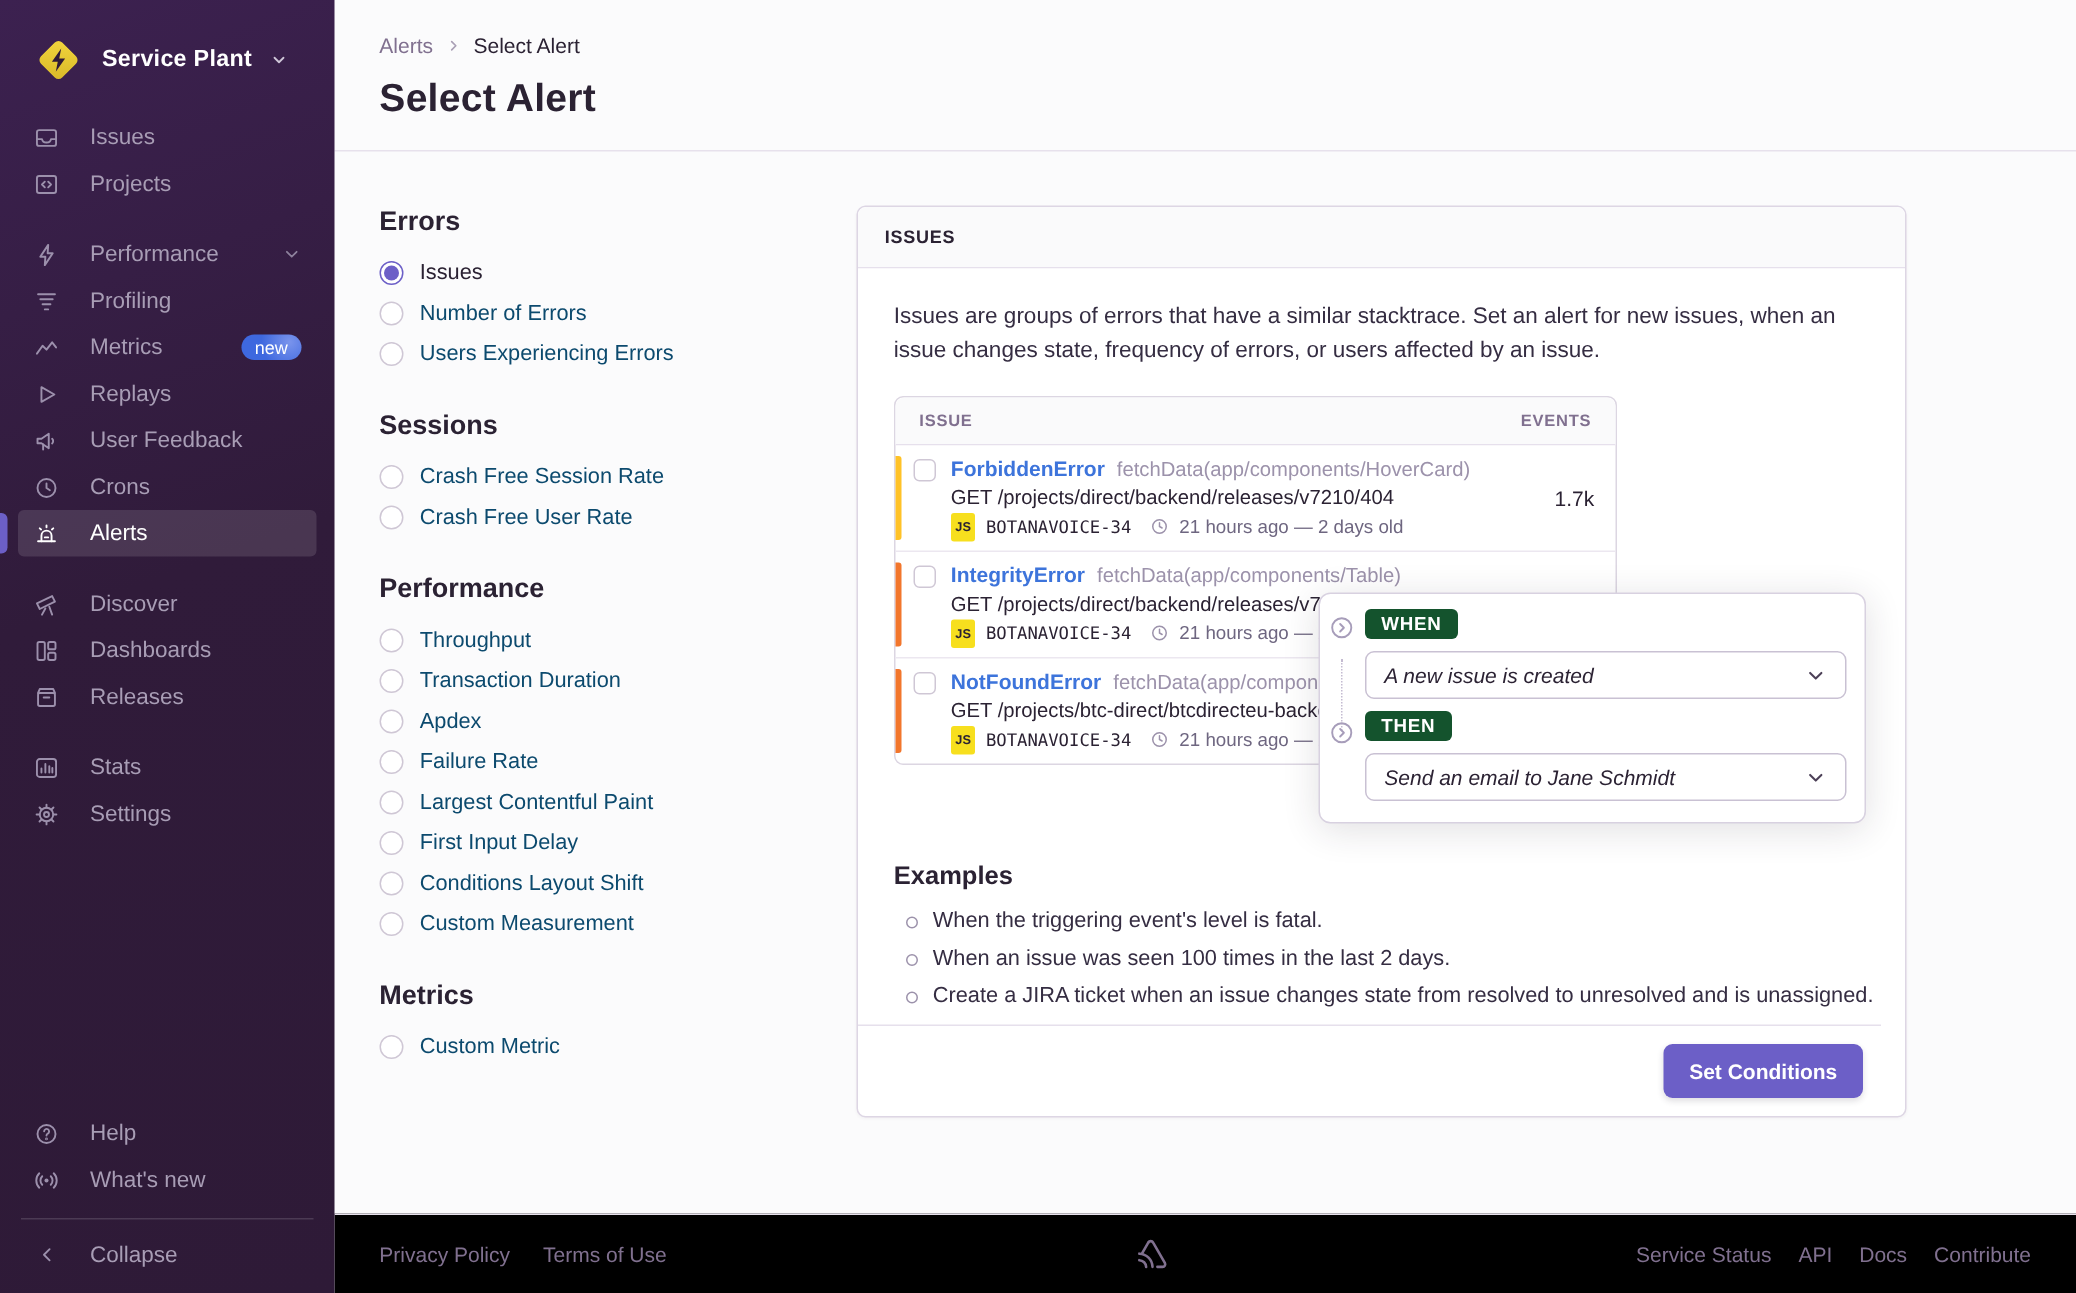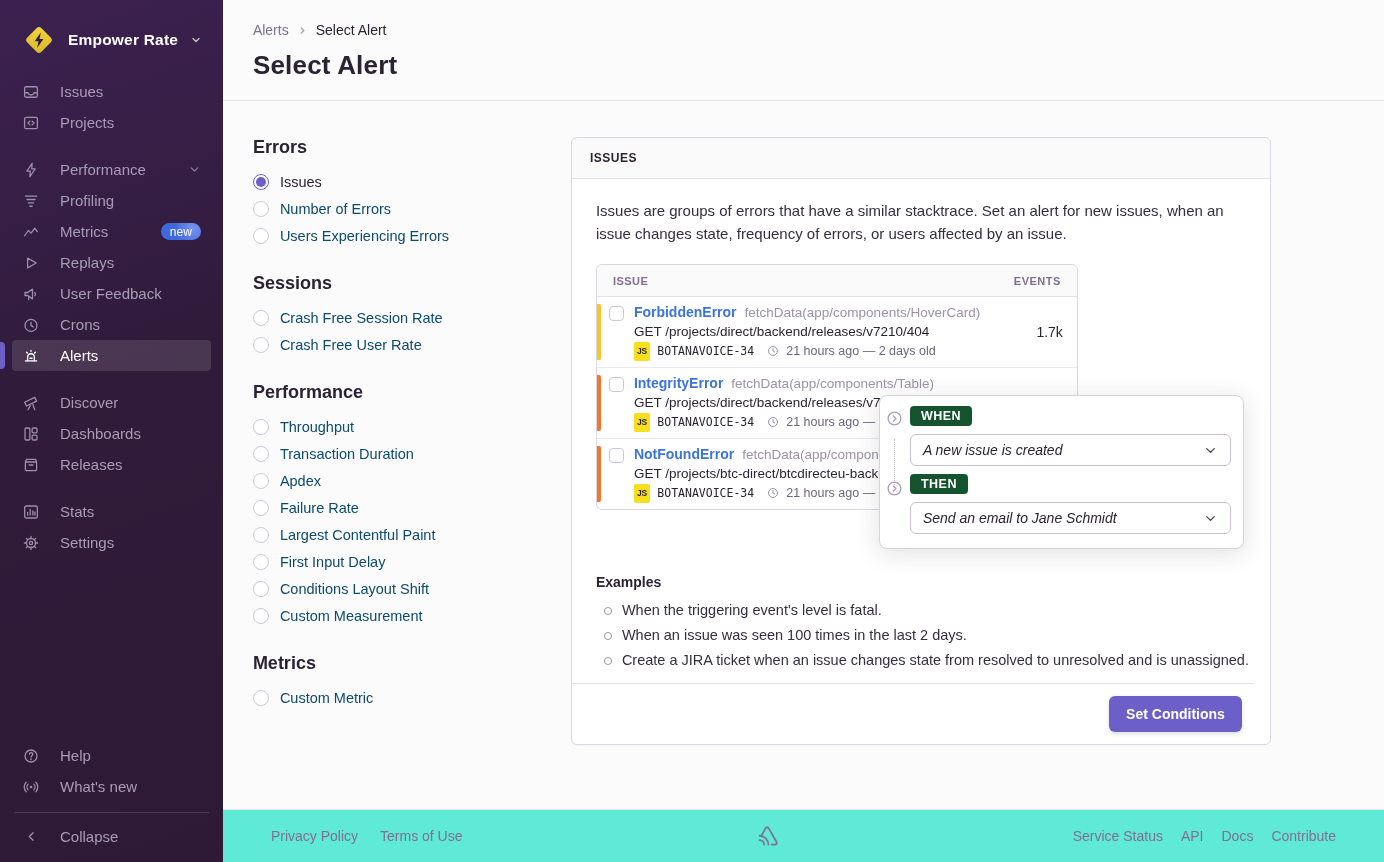--- a/index.html
+++ b/index.html
@@ -76,21 +76,21 @@
   .culprit { color:#9c92ab; font-size:13.5px; }
   .l2 { font-size:13.5px; color:#2b2233; white-space:nowrap; overflow:hidden; line-height:19px; }
   .l3 { display:flex; align-items:center; gap:7px; line-height:17px; margin-top:1px; white-space:nowrap; }
   .js-badge { background:#f7df1e; color:#2b2233; font-weight:700; font-size:8.5px; padding:1px 3px;
     border-radius:2px; }
   .proj { font-family:"DejaVu Sans Mono", monospace; font-size:11.5px; color:#2b2233; }
   .clock { color:#9c92ab; display:flex; margin-left:6px; }
   .age { font-size:12.5px; color:#6e6680; }
   .events { align-self:center; width:46px; text-align:right; font-size:14px; color:#2b2233; }
 
-  .examples-h { margin:64px 0 0 6px; font-size:14px; font-weight:600; color:#2b2233; }
+  .examples-h { margin:64px 0 0 6px; font-size:17px; font-weight:600; color:#2b2233; }
   .ex-list { margin:12px 0 0 14px; list-style:none; }
   .ex-list li { position:relative; padding-left:18px; font-size:14.5px; color:#352d42; margin-bottom:9px; }
   .ex-list li::before { content:""; position:absolute; left:0; top:5px; width:6px; height:6px;
     border:1.5px solid #9c92ab; border-radius:50%; }
 
   .panel-f { position:absolute; left:0; right:16px; bottom:0; border-top:1px solid #e6e0ec;
     padding:12px 12px; display:flex; justify-content:flex-end; }
   .btn-primary { background:#6c5fc7; color:#fff; border:none; border-radius:6px; padding:10px 17px;
     font-family:inherit; font-size:14px; font-weight:700; cursor:pointer; box-shadow:0 2px 4px rgba(43,34,51,.15); }
 
@@ -104,21 +104,21 @@
   .tag { display:inline-block; background:#14532d; color:#fff; font-size:12.5px; font-weight:700;
     letter-spacing:.5px; padding:3px 11px; border-radius:4px; }
   .select { margin-top:8px; margin-bottom:8px; height:32px; border:1px solid #c9c1d3; border-radius:6px;
     display:flex; align-items:center; justify-content:space-between; padding:0 12px; cursor:pointer;
     background:#fff;font-style:italic; }
   .select-val { font-size:14px; color:#2b2233; }
   .select-chev { color:#4d4158; display:flex; }
 
   
   .page-footer { height:53px; border-top:1px solid #e7e1ec; display:flex; align-items:center;
-    padding:0 48px; font-size:14px; color:#80708f; background:#5eead4; }
+    padding:0 30px; font-size:14px; color:#80708f; background:#000000; }
   .f-left { display:flex; gap:22px; }
   .f-link { cursor:pointer; }
   .f-logo { flex:1; display:flex; justify-content:center; color:#80708f; }
   .f-right { display:flex; gap:18px; }
 
   svg { display:block; }
 </style>
 </head>
 <body>
 
@@ -131,21 +131,21 @@
           <defs>
               <linearGradient id="lg" x1="0" y1="0" x2="1" y2="1">
             <stop offset="0" stop-color="#f2d53d"></stop>
                 <stop offset="1" stop-color="#d8b928"></stop>
           </linearGradient>
             </defs>
           <rect x="7" y="7" width="20" height="20" rx="3.5" transform="rotate(45 17 17)" fill="url(#lg)"></rect>
           <path d="M18.8 9.4 12.6 18.2h3.9l-1.3 6.6 6.2-8.8h-3.9z" fill="#2f1a38"></path>
         </svg>
       </span>
-      <span class="org-name">Empower Rate</span>
+      <span class="org-name">Service Plant</span>
       <span class="org-chev">
         <svg width="12" height="12" viewBox="0 0 24 24" fill="none" stroke="currentColor" stroke-width="2.4" stroke-linecap="round" stroke-linejoin="round">
             <path d="M6 9l6 6 6-6"></path>
           </svg>
       </span>
     </div>
 
     <nav class="snav">
       <div class="s-section">
         <div class="s-item">

